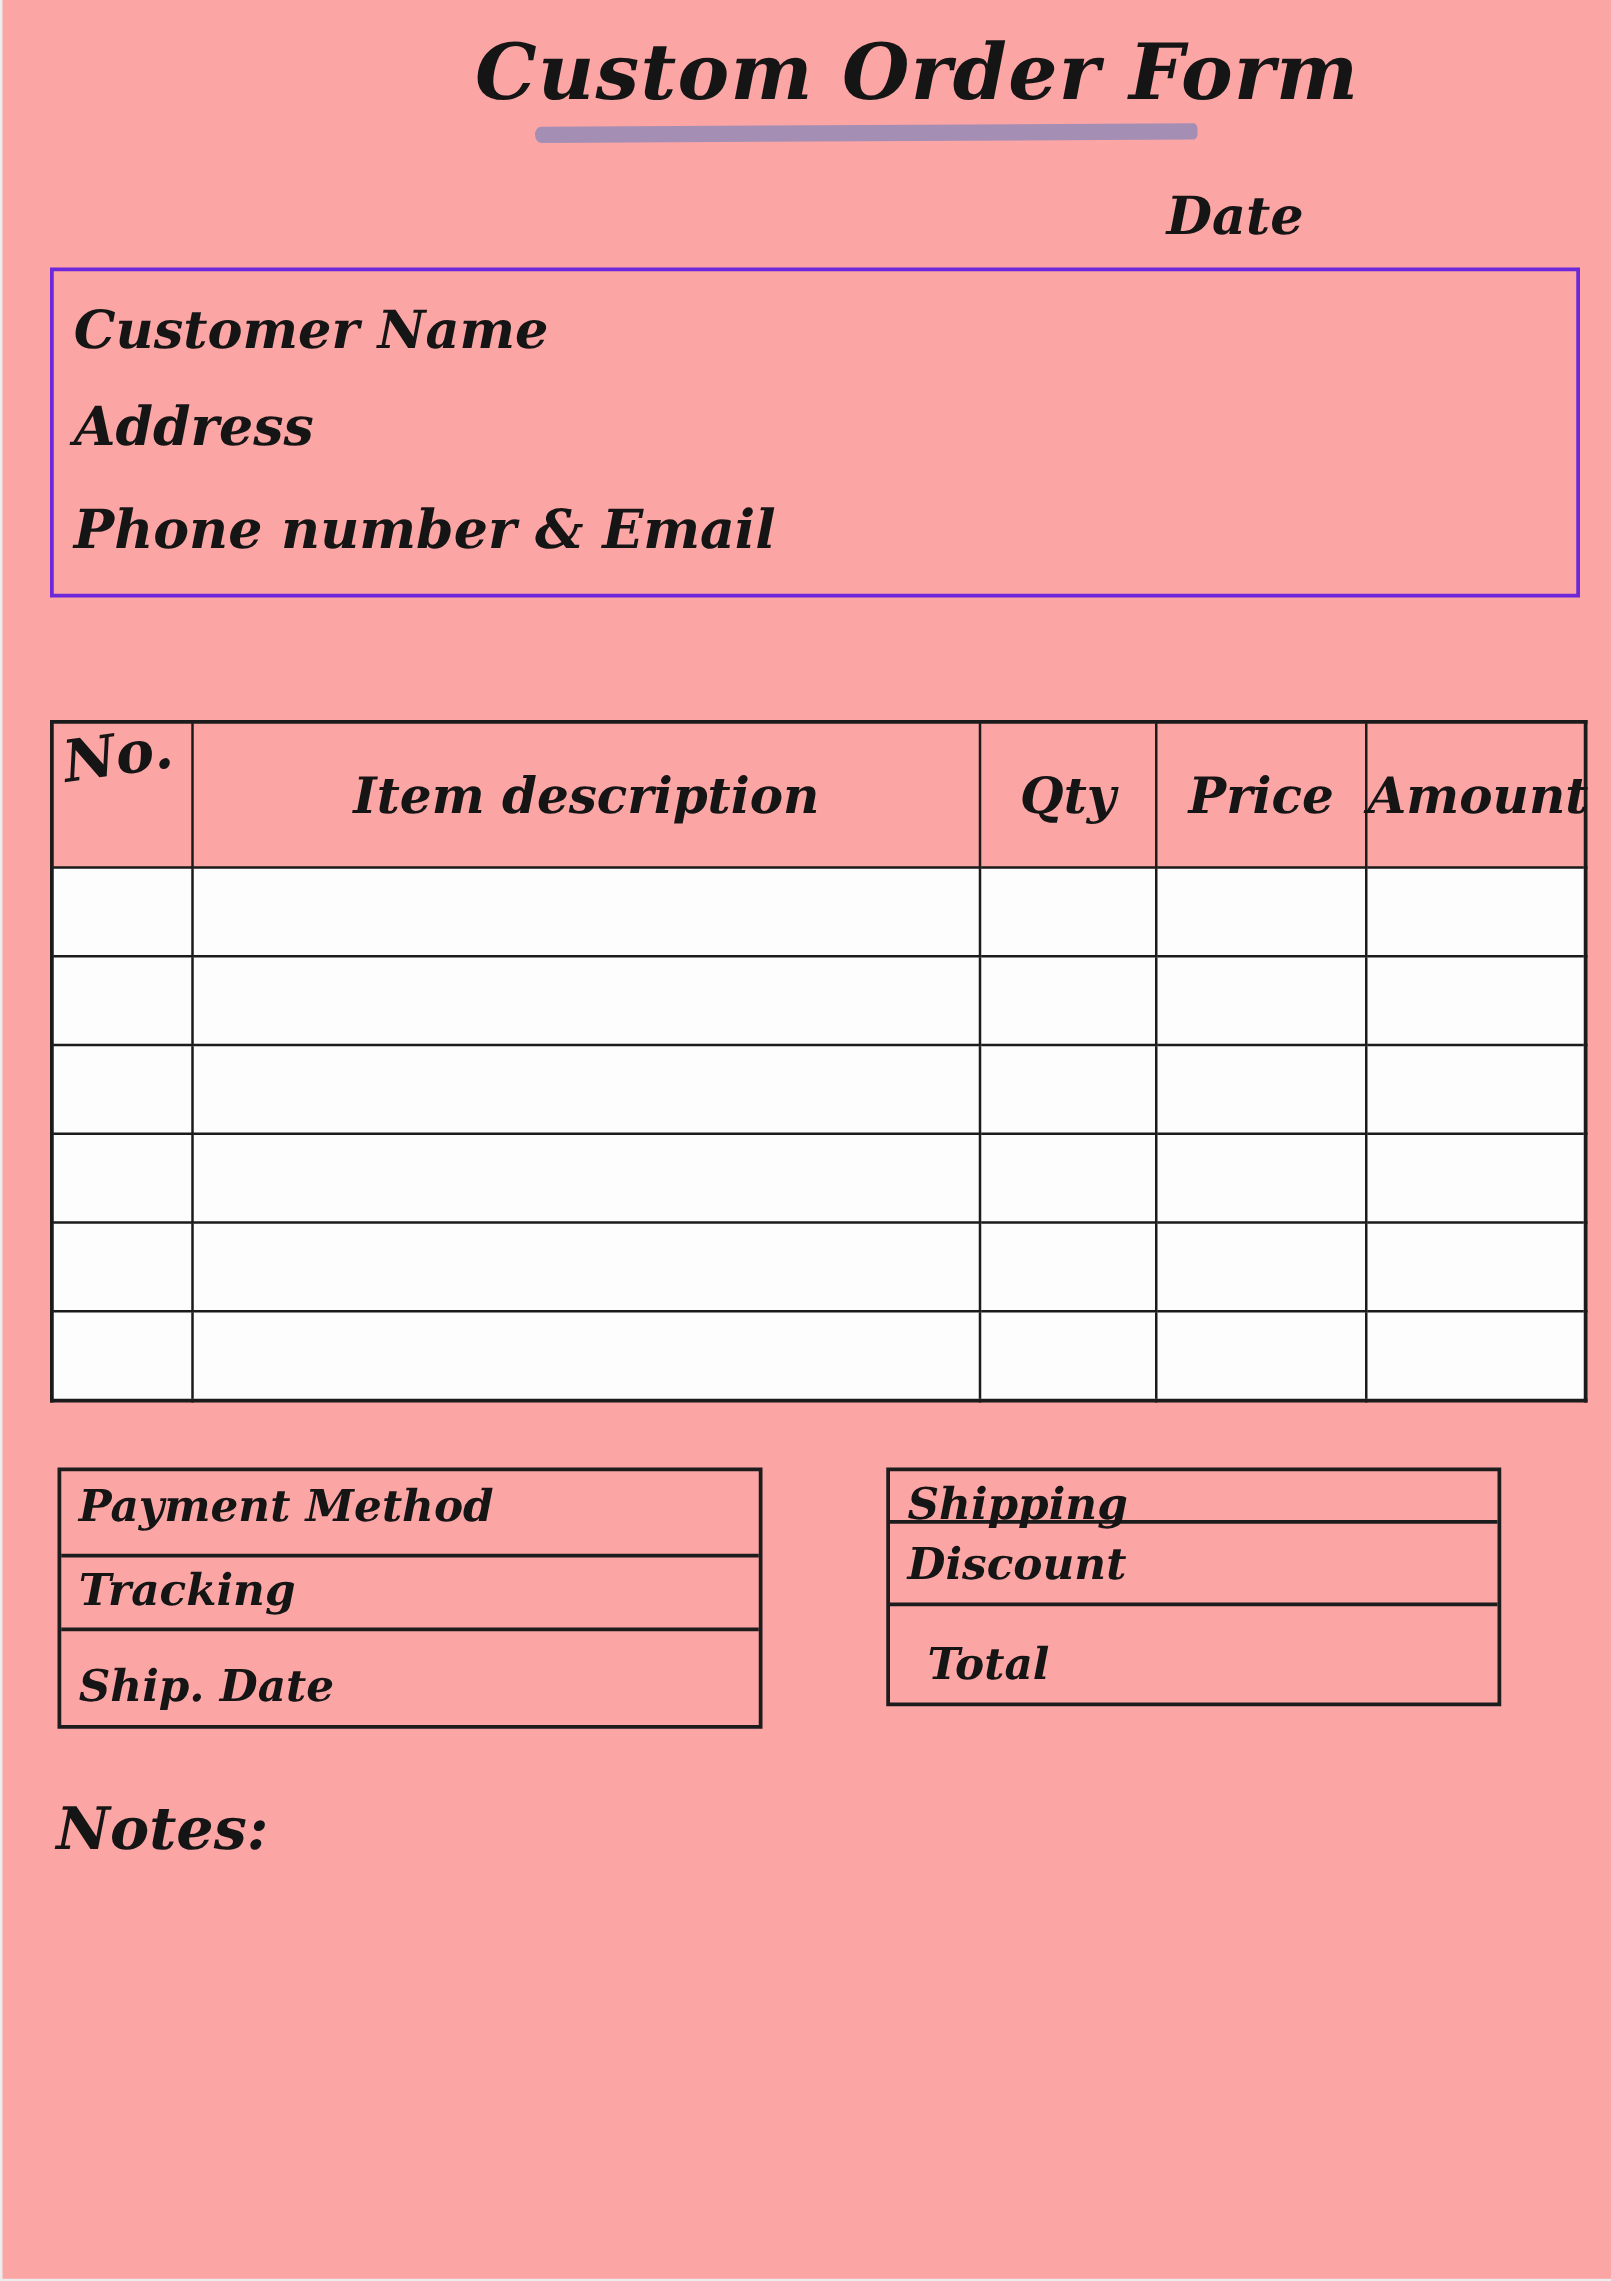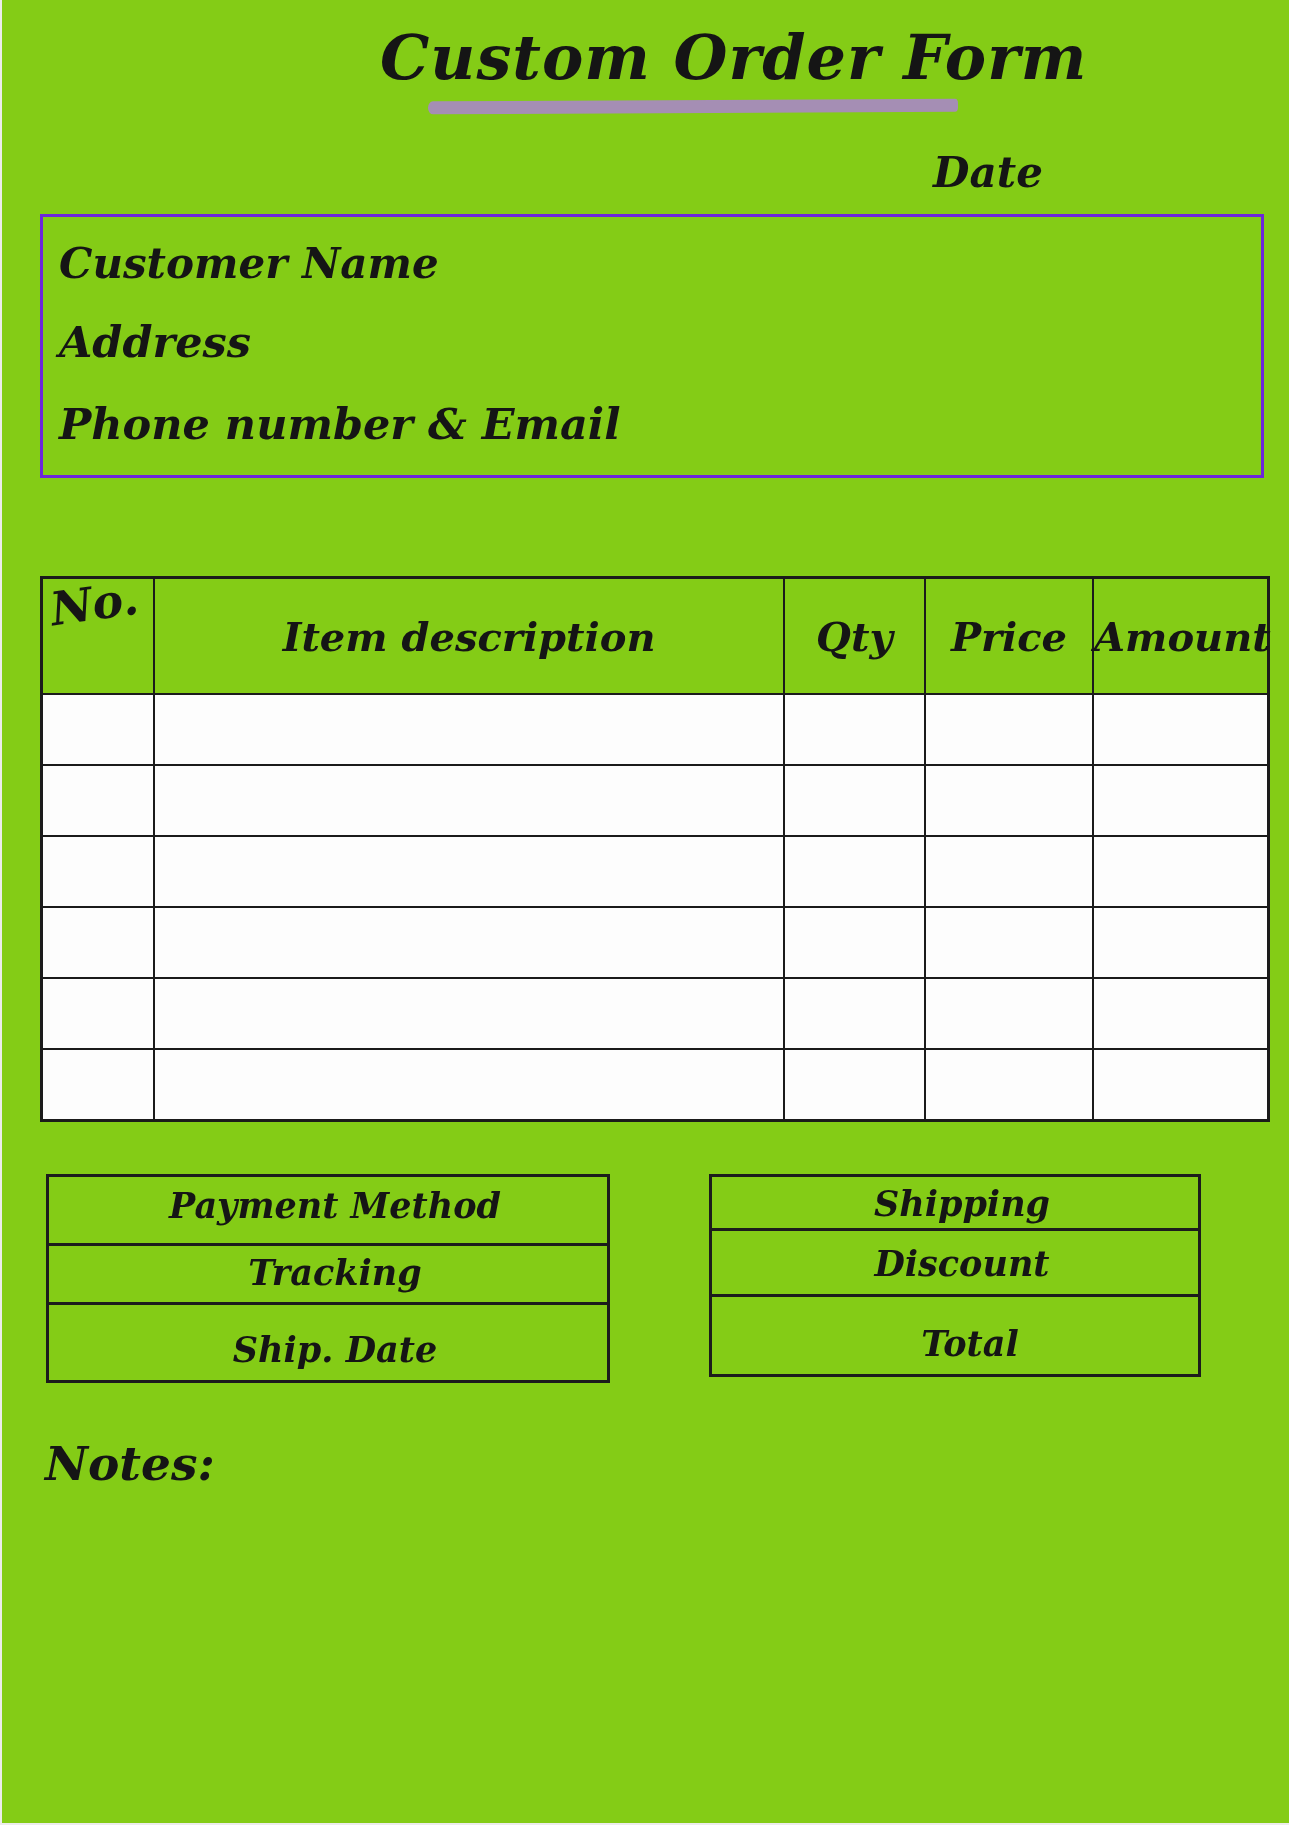--- a/index.html
+++ b/index.html
@@ -1,20 +1,20 @@
 <!DOCTYPE html>
 <html><head>
 <meta charset="utf-8">
 <style>
   html, body { margin: 0; padding: 0; background: #ffffff; }
   .page {
     position: relative;
     width: 1289px;
     height: 1825px;
-    background: #84cc16;
+    background: #fca5a5;
     color: #151515;
     font-family: "DejaVu Serif", serif;
     overflow: hidden;
   }
   
   .script { font-style: italic; font-weight: 700; }
 
   .edge-left  { position:absolute; left:0; top:0; width:2px; height:100%; background:#ececec; }
   .edge-bottom{ position:absolute; left:0; bottom:0; width:100%; height:2px; background:#ececec; }
 
@@ -59,29 +59,29 @@
   .order-table thead th.col-no .tilt {
     display: inline-block; transform: rotate(-8deg); transform-origin: left top;
   }
   .order-table tbody td { height: 69px; background: #fdfdfd; }
   col.c-no   { width: 9.2%; }
   col.c-desc { width: 51.3%; }
   col.c-qty  { width: 11.5%; }
   col.c-price{ width: 13.7%; }
   col.c-amt  { width: 14.3%; }
 
-  .mini-box { position: absolute; border: 3px solid #1c1c1c; box-sizing: content-box; text-align: center; }
+  .mini-box { position: absolute; border: 3px solid #1c1c1c; box-sizing: content-box; }
   .pay-box    { left: 46px;  top: 1174px; width: 558px; }
   .totals-box { left: 709px; top: 1174px; width: 486px; }
   .mini-row { border-bottom: 3px solid #1c1c1c; box-sizing: border-box; padding-left: 14px; font-size: 35px; white-space: nowrap; }
   .mini-row:last-child { border-bottom: none; }
   .pay-box .r1    { height: 69px; padding-top: 8px;  box-sizing: border-box; }
   .pay-box .r2    { height: 59px; padding-top: 6px;  box-sizing: border-box; }
   .pay-box .r3    { height: 75px; padding-top: 24px; box-sizing: border-box; }
-  .totals-box .r1 { height: 54px; padding-top: 6px;  box-sizing: border-box; }
+  .totals-box .r1 { height: 42px; padding-top: 6px;  box-sizing: border-box; }
   .totals-box .r2 { height: 66px; padding-top: 12px; box-sizing: border-box; }
   .totals-box .r3 { height: 77px; padding-top: 26px; box-sizing: border-box; margin-left: 16px; }
 
   .notes-label { position: absolute; left: 45px; top: 1436px; font-size: 47px; white-space: nowrap; font-style: italic; }
 </style>
 </head>
 <body>
 
 <div class="page">
 

